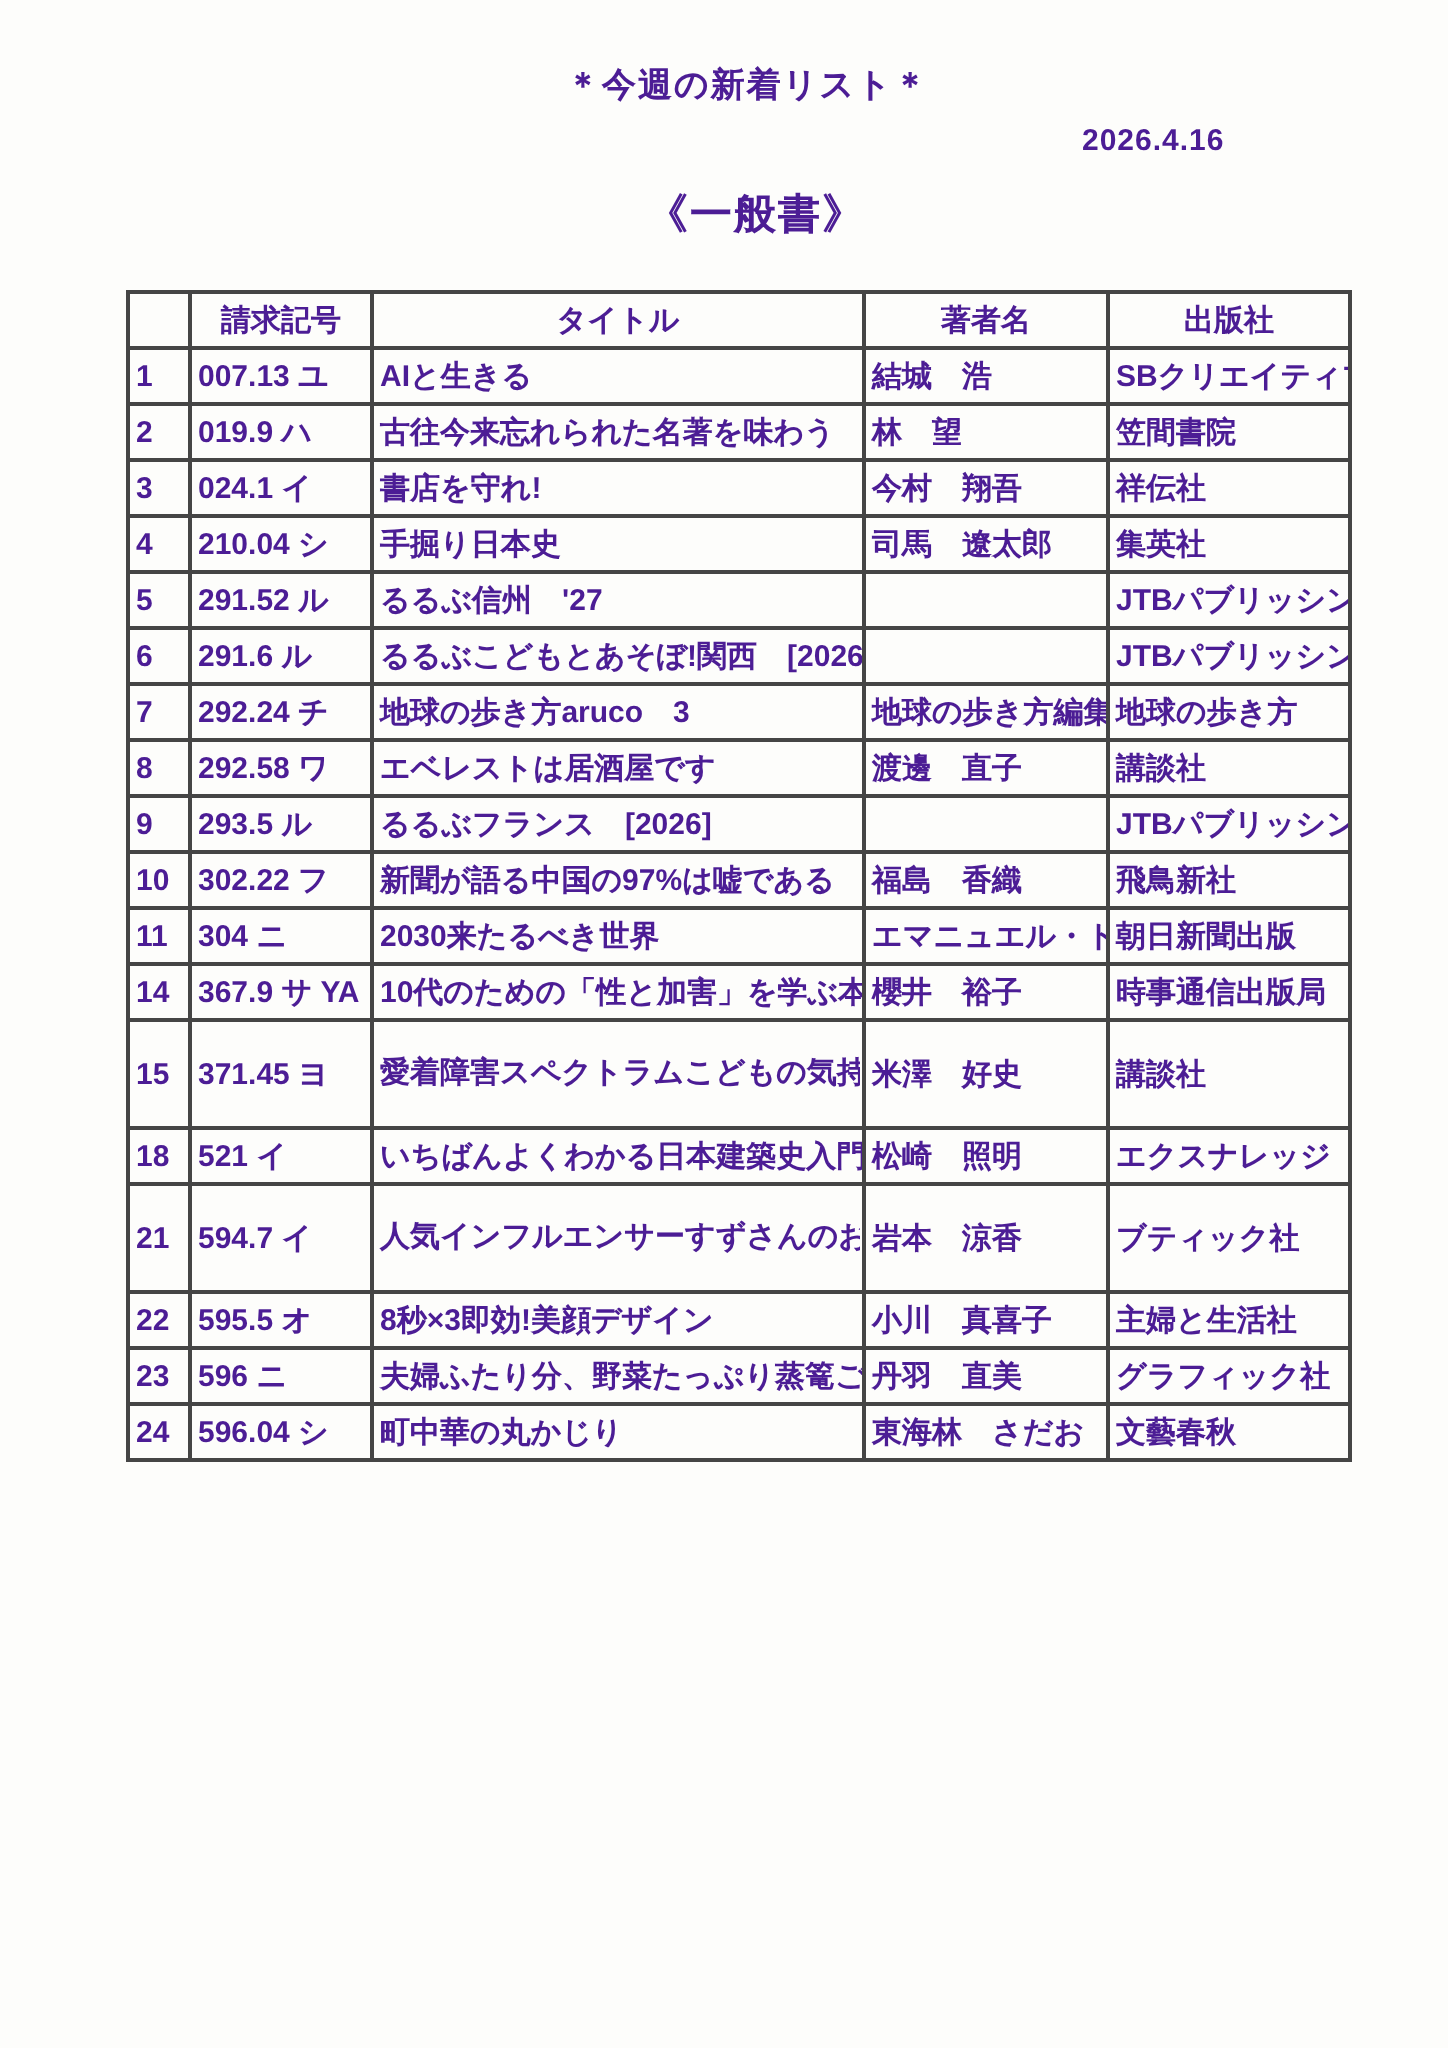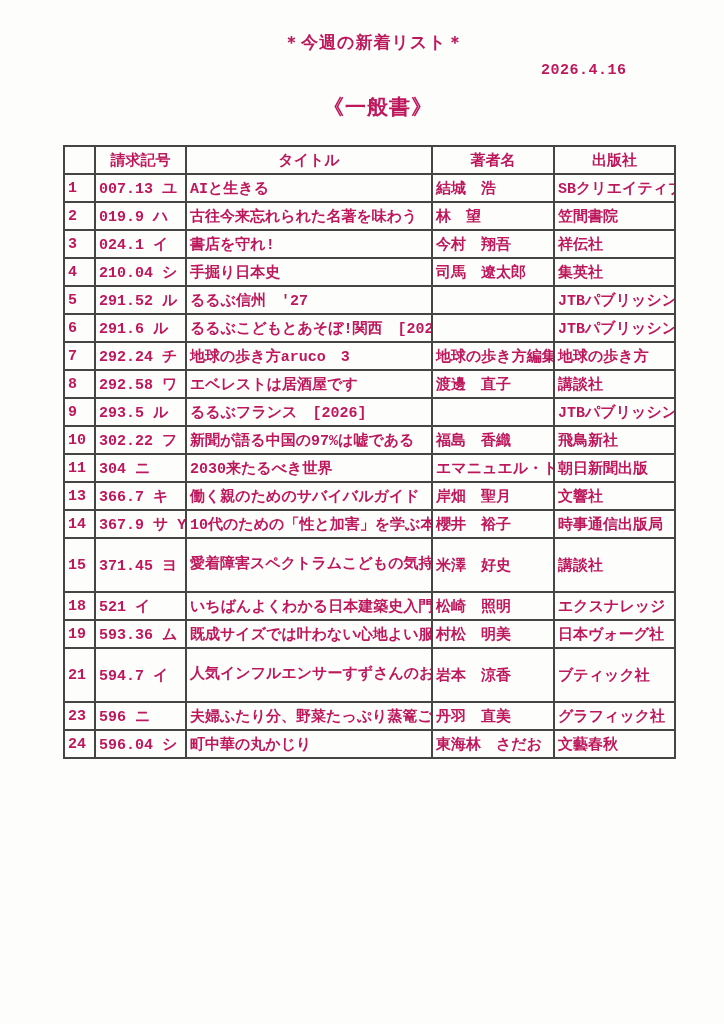--- a/index.html
+++ b/index.html
@@ -1,19 +1,19 @@
 <!DOCTYPE html>
 <html><head>
 <meta charset="utf-8">
 <style>
   html,body{margin:0;padding:0;background:#e8e8e8;}
   .page{
     position:relative;width:724px;height:1024px;margin:0 auto;
-    background:#fdfdfb;color:#be185d;
-    font-family:Liberation Mono, monospace;
+    background:#fdfdfb;color:#4c1d95;
+    font-family:Liberation Sans, sans-serif;
     overflow:hidden;
   }
   .doc-title{position:absolute;left:283px;top:31px;font-size:17px;font-weight:bold;letter-spacing:1px;}
   .doc-date{position:absolute;left:541px;top:62px;font-size:15px;font-weight:600;letter-spacing:.5px;}
   .doc-category{position:absolute;left:323px;top:93px;font-size:21px;font-weight:bold;letter-spacing:1px;}
   table.book-table{
     position:absolute;left:63px;top:145px;width:591px;
     border-collapse:collapse;table-layout:fixed;
   }
   .book-table th,.book-table td{
@@ -26,21 +26,21 @@
     overflow:hidden;
     text-align:left;
     vertical-align:middle;
   }
   .book-table th{text-align:center;font-weight:bold;}
   .c-num{width:23px;text-align:center;font-size:14px;padding:0;}
   .c-call{width:83px;font-size:14px;}
   .c-title{width:238px;}
   .c-author{width:114px;}
   .c-pub{width:113px;}
-  tr.tall td{height:52px;}
+  tr.tall td{height:52px;border-radius:10px;}
   .wrap{white-space:normal;line-height:1.3;}
   .sz13{font-size:13px;}
   .sz12{font-size:12px;}
   .sz11{font-size:11px;}
 </style>
 </head>
 <body>
 
 <div class="page">
   <div class="doc-title">＊今週の新着リスト＊</div>
@@ -129,60 +129,53 @@
       <td class="c-pub">飛鳥新社</td>
     </tr>
         <tr>
       <td class="c-num">11</td>
       <td class="c-call">304 ニ</td>
       <td class="c-title">2030来たるべき世界</td>
       <td class="c-author sz11">エマニュエル・トッド</td>
       <td class="c-pub">朝日新聞出版</td>
     </tr>
         <tr>
-      <td class="c-num">13</td>
-      <td class="c-call">366.7 キ</td>
-      <td class="c-title sz12">働く親のためのサバイバルガイド</td>
-      <td class="c-author">岸畑　聖月</td>
-      <td class="c-pub">文響社</td>
-    </tr>
-        <tr>
       <td class="c-num">14</td>
       <td class="c-call sz12">367.9 サ YA</td>
       <td class="c-title sz12">10代のための「性と加害」を学ぶ本</td>
       <td class="c-author">櫻井　裕子</td>
       <td class="c-pub sz13">時事通信出版局</td>
     </tr>
         <tr class="tall">
       <td class="c-num">15</td>
       <td class="c-call">371.45 ヨ</td>
       <td class="c-title wrap">愛着障害スペクトラムこどもの気持ち&amp;支援スキル大全</td>
       <td class="c-author">米澤　好史</td>
       <td class="c-pub">講談社</td>
     </tr>
         <tr>
       <td class="c-num">18</td>
       <td class="c-call">521 イ</td>
       <td class="c-title sz12">いちばんよくわかる日本建築史入門</td>
       <td class="c-author">松崎　照明</td>
       <td class="c-pub sz13">エクスナレッジ</td>
     </tr>
-        <tr>
-      <td class="c-num">19</td>
-      <td class="c-call">593.36 ム</td>
-      <td class="c-title sz12">既成サイズでは叶わない心地よい服</td>
-      <td class="c-author">村松　明美</td>
-      <td class="c-pub sz13">日本ヴォーグ社</td>
-    </tr>
         <tr class="tall">
       <td class="c-num">21</td>
       <td class="c-call">594.7 イ</td>
       <td class="c-title wrap sz13">人気インフルエンサーすずさんのおしゃれで使えるデニムリメイクのバッグ</td>
       <td class="c-author">岩本　涼香</td>
       <td class="c-pub">ブティック社</td>
+    </tr>
+        <tr>
+      <td class="c-num">22</td>
+      <td class="c-call">595.5 オ</td>
+      <td class="c-title">8秒×3即効!美顔デザイン</td>
+      <td class="c-author">小川　真喜子</td>
+      <td class="c-pub">主婦と生活社</td>
     </tr>
         <tr>
       <td class="c-num">23</td>
       <td class="c-call">596 ニ</td>
       <td class="c-title sz12">夫婦ふたり分、野菜たっぷり蒸篭ごはん</td>
       <td class="c-author">丹羽　直美</td>
       <td class="c-pub sz13">グラフィック社</td>
     </tr>
         <tr>
       <td class="c-num">24</td>

